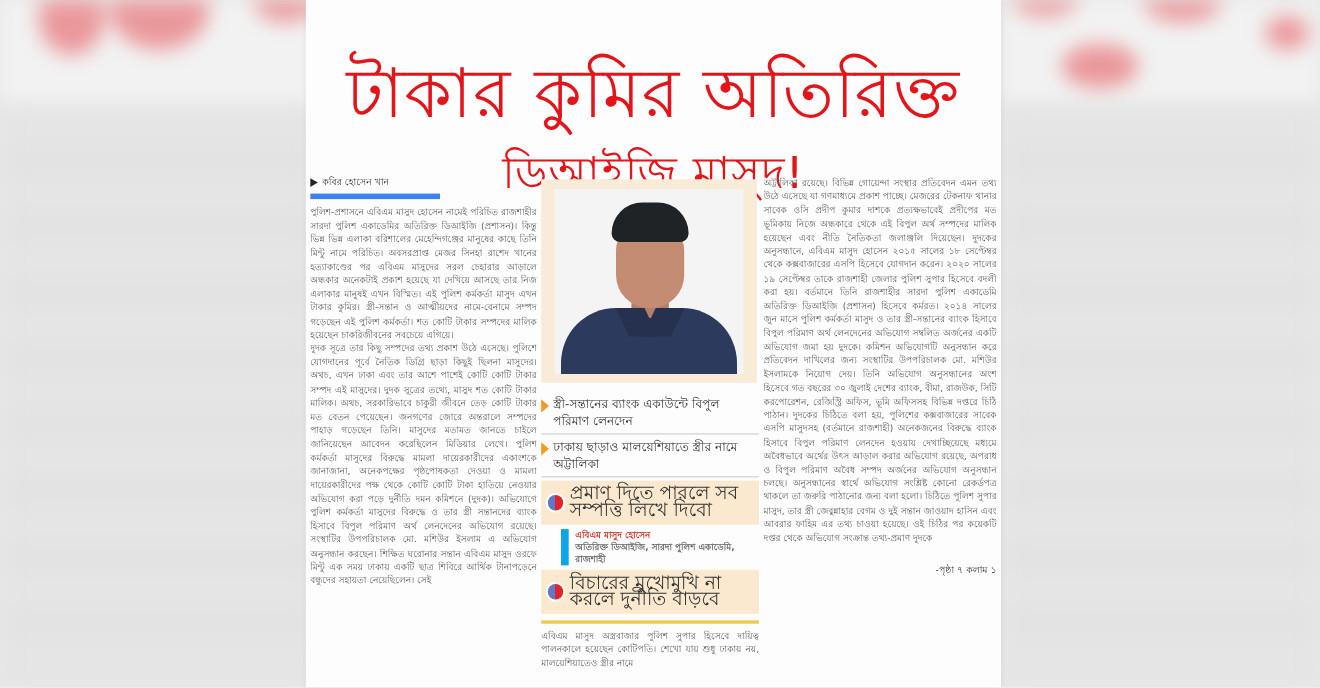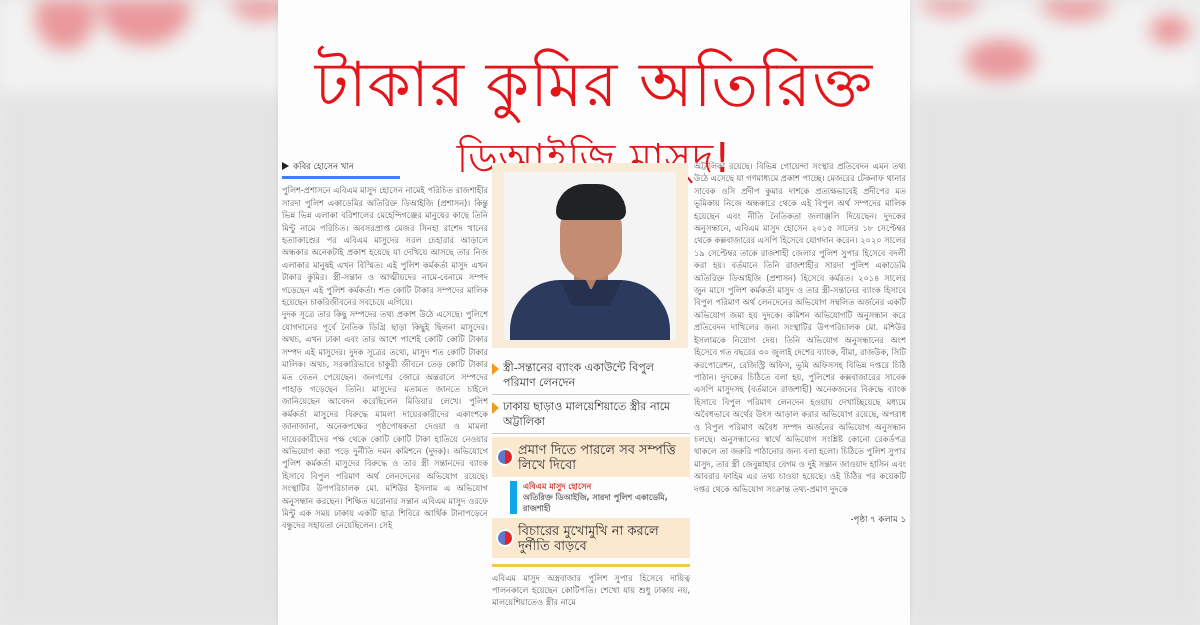--- a/index.html
+++ b/index.html
@@ -20,38 +20,38 @@
 
   .headline { position: absolute; left: 0; right: 0; text-align: center; color: #e2151b; font-family: "DejaVu Sans", sans-serif; font-weight: normal; letter-spacing: 1px; margin-top: 48px; }
   .headline.l1 { top: 0; font-size: 62px; line-height: 74px; }
   .headline.l2 { top: 74px; font-size: 40px; line-height: 72px; }
 
   .col { position: absolute; top: 160px; font-size: 8.2px; line-height: 12.4px; color: #5b5b5b; text-align: justify; overflow: hidden; }
   .col.left { left: 4px; width: 206px; height: 465px; }
   .col.right { left: 416px; width: 212px; height: 465px; }
   .col p { margin: 0; }
 
-  .byline { display: flex; align-items: center; gap: 4px; font-size: 8.5px; color: #333; padding-bottom: 4px; border-bottom: 3px solid #3b82f6; margin-bottom: 5px; width: 118px; }
+  .byline { display: flex; align-items: center; gap: 4px; font-size: 8.5px; color: #333; padding-bottom: 4px; border-bottom: 5px solid #3b82f6; margin-bottom: 5px; width: 118px; }
   .byline .arrow { width: 0; height: 0; border-left: 7px solid #222; border-top: 4px solid transparent; border-bottom: 4px solid transparent; }
 
   .mid { position: absolute; left: 214px; top: 163px; width: 198px; height: 396px; }
   .photo-frame { position: relative; width: 196px; height: 185px; background: #f8ecd9; padding: 9px 12px 8px 12px; }
   .photo { position: relative; width: 172px; height: 168px; background: #f4f4f4; overflow: hidden; }
   .photo .hair { position: absolute; left: 52px; top: 12px; width: 70px; height: 36px; background: #1f2326; border-radius: 35px 35px 10px 10px; }
   .photo .face { position: absolute; left: 56px; top: 28px; width: 62px; height: 80px; background: #c48d73; border-radius: 28px 28px 30px 30px; }
   .photo .neck { position: absolute; left: 70px; top: 95px; width: 34px; height: 22px; background: #b57e66; }
   .photo .body { position: absolute; left: 6px; top: 108px; width: 160px; height: 70px; background: #2c3a5e; border-radius: 50px 50px 0 0; }
   .photo .collar-l { position: absolute; left: 62px; top: 108px; width: 26px; height: 26px; background: #25314f; transform: skewX(25deg); }
   .photo .collar-r { position: absolute; left: 86px; top: 108px; width: 26px; height: 26px; background: #25314f; transform: skewX(-25deg); }
 
   .kp { position: relative; display: flex; gap: 4px; padding: 4px 4px 4px 0; font-size: 11px; line-height: 15px; color: #333; border-bottom: 1px solid #ccc; }
   .kp .tri { flex: none; width: 0; height: 0; margin-top: 3px; border-left: 7px solid #f29a1f; border-top: 6px solid transparent; border-bottom: 6px solid transparent; }
   .kp.first { margin-top: 8px; }
 
-  .quote-box { display: flex; gap: 6px; align-items: center; background: #fae9cf; padding: 5px 6px; font-size: 13px; line-height: 15px; color: #333; margin-top: 3px; }
+  .quote-box { display: flex; gap: 6px; align-items: center; background: #fae9cf; padding: 5px 6px; font-size: 17px; line-height: 15px; color: #333; margin-top: 3px; }
   .quote-box .dot { flex: none; width: 14px; height: 14px; border-radius: 50%; background: linear-gradient(90deg, #5f78c8 0 50%, #e0242a 50% 100%); box-shadow: 0 0 0 2px #fff; }
   .quote-src { margin: 4px 0 4px 18px; padding-left: 6px; border-left: 7px solid #0ea5e9; font-size: 8px; line-height: 11px; color: #6b6b6b; font-weight: bold; }
   .quote-src .name { color: #d0382b; }
   .gold-rule { height: 3px; background: #f0c84a; margin: 6px 0 5px 0; }
   .mid-body { font-size: 8.2px; line-height: 12px; color: #5b5b5b; text-align: justify; }
 
   .contd { text-align: right; font-size: 8.5px; color: #333; margin-top: 18px; }
 </style>
 </head>
 <body>

